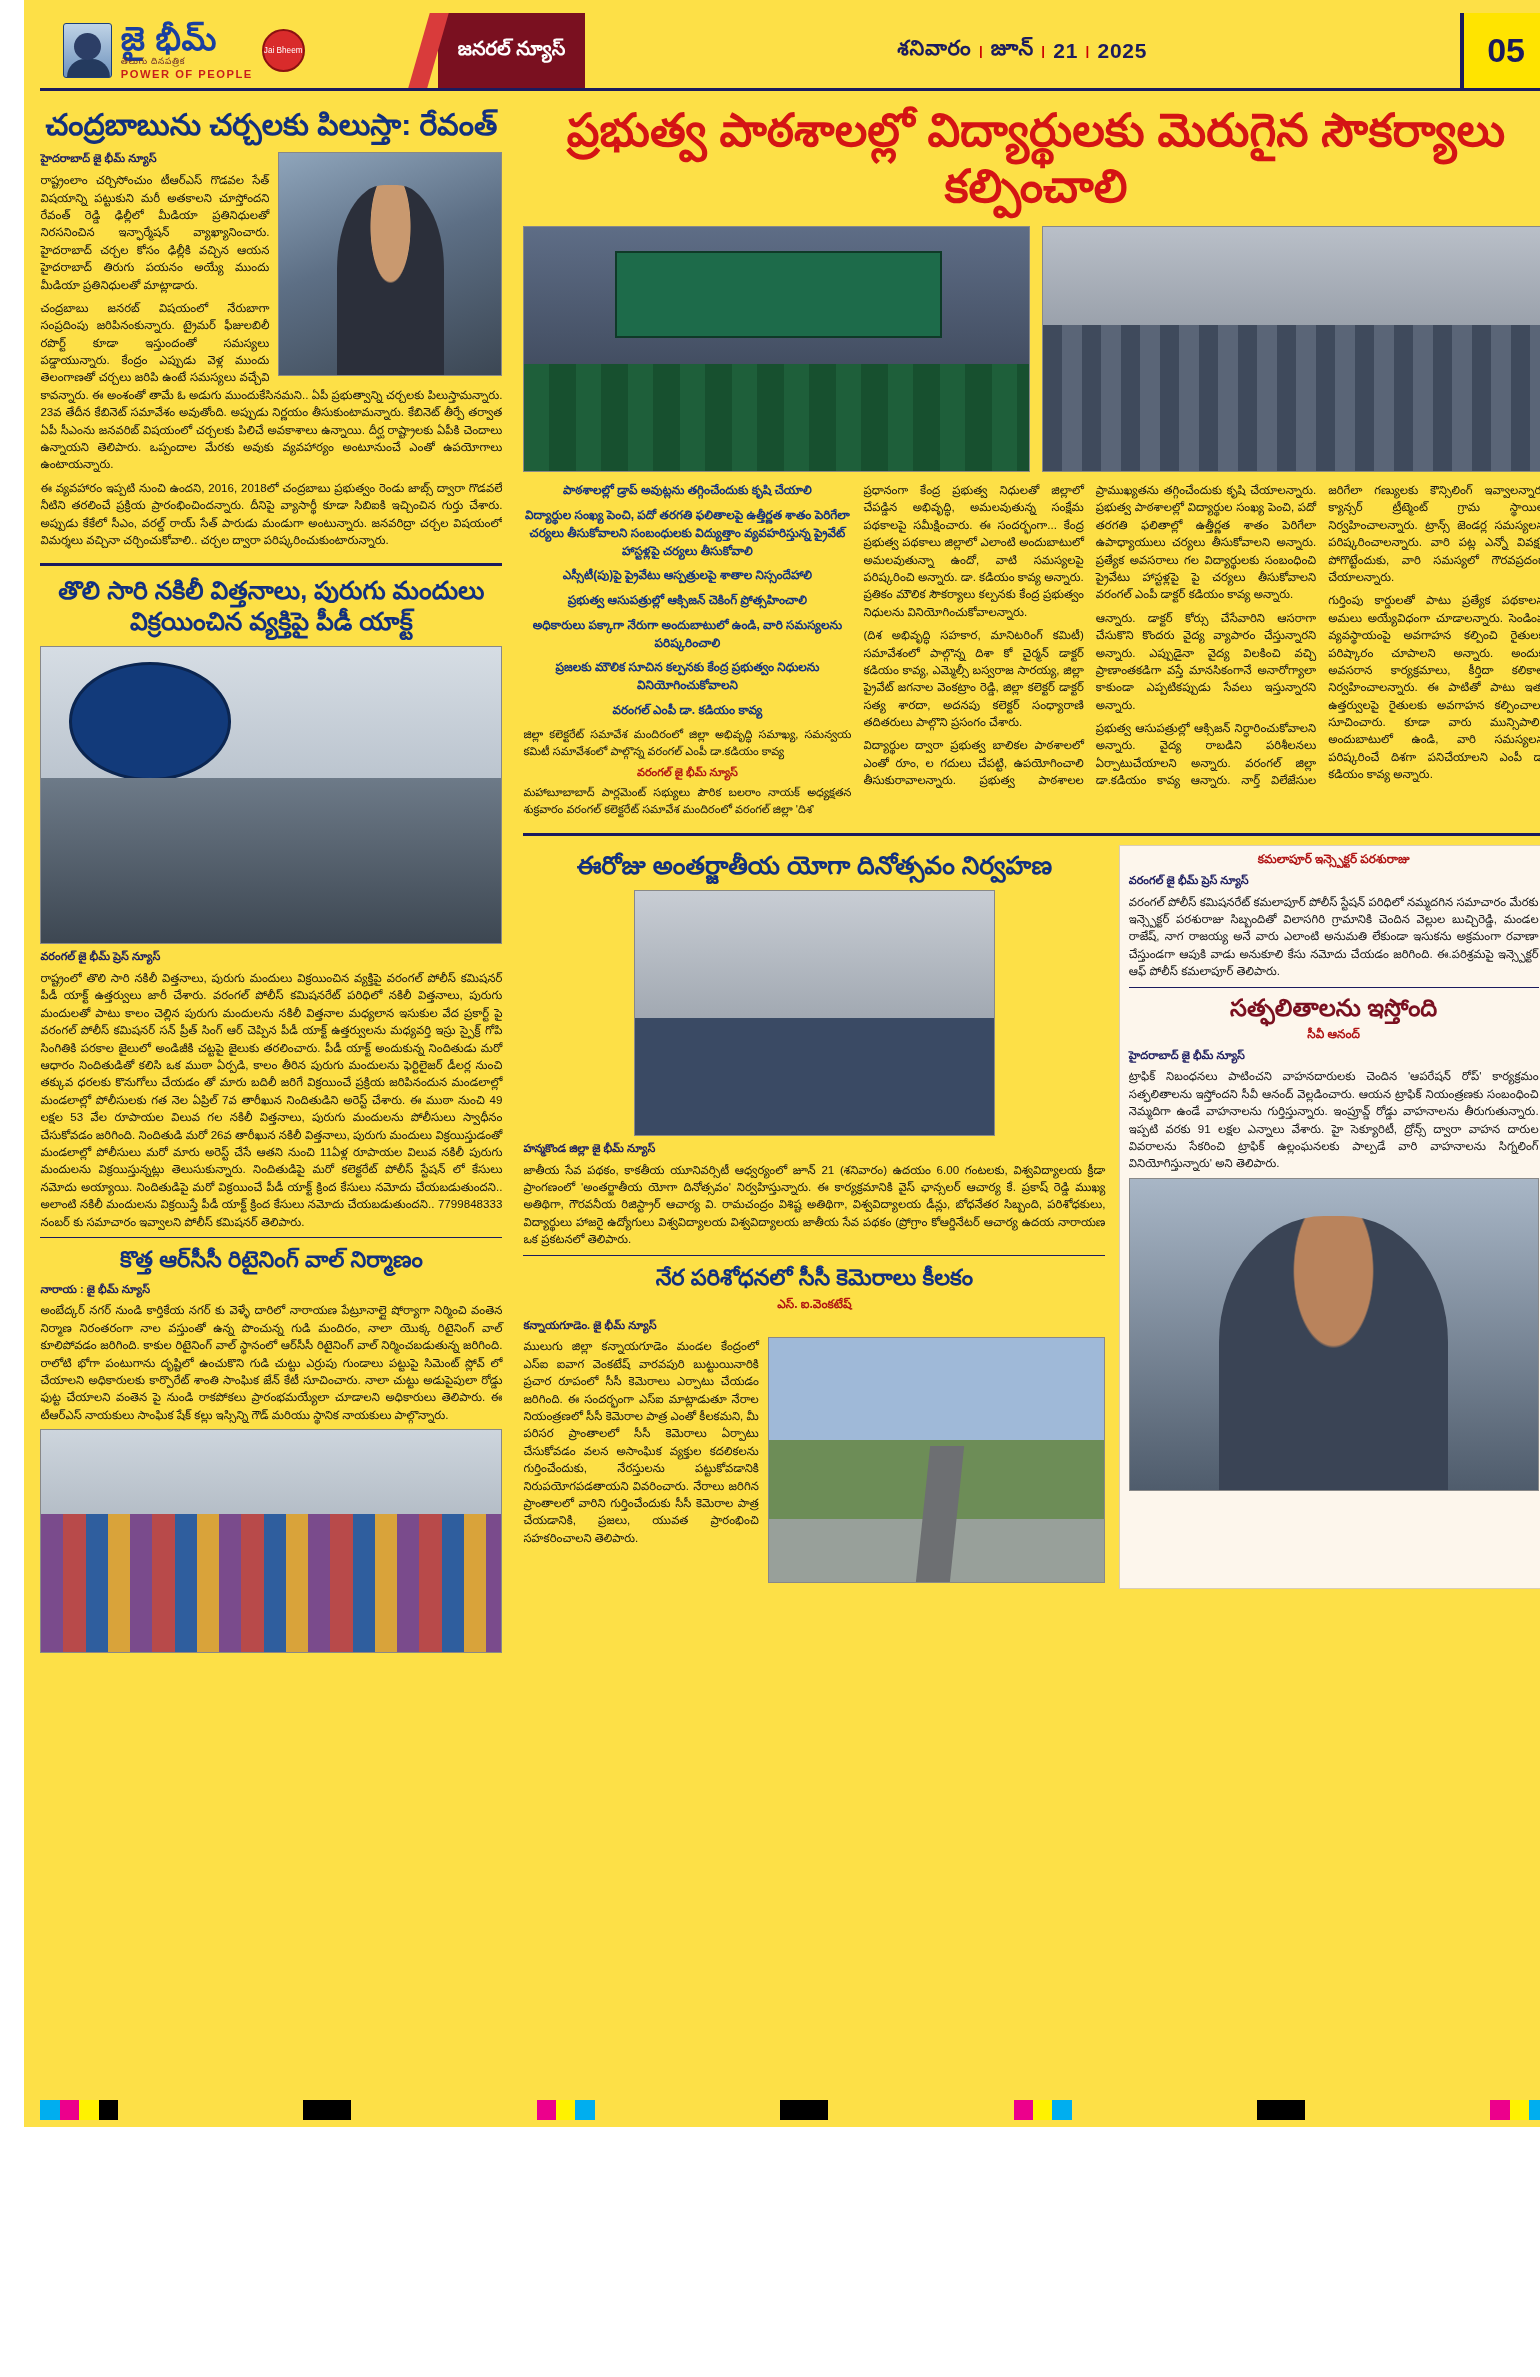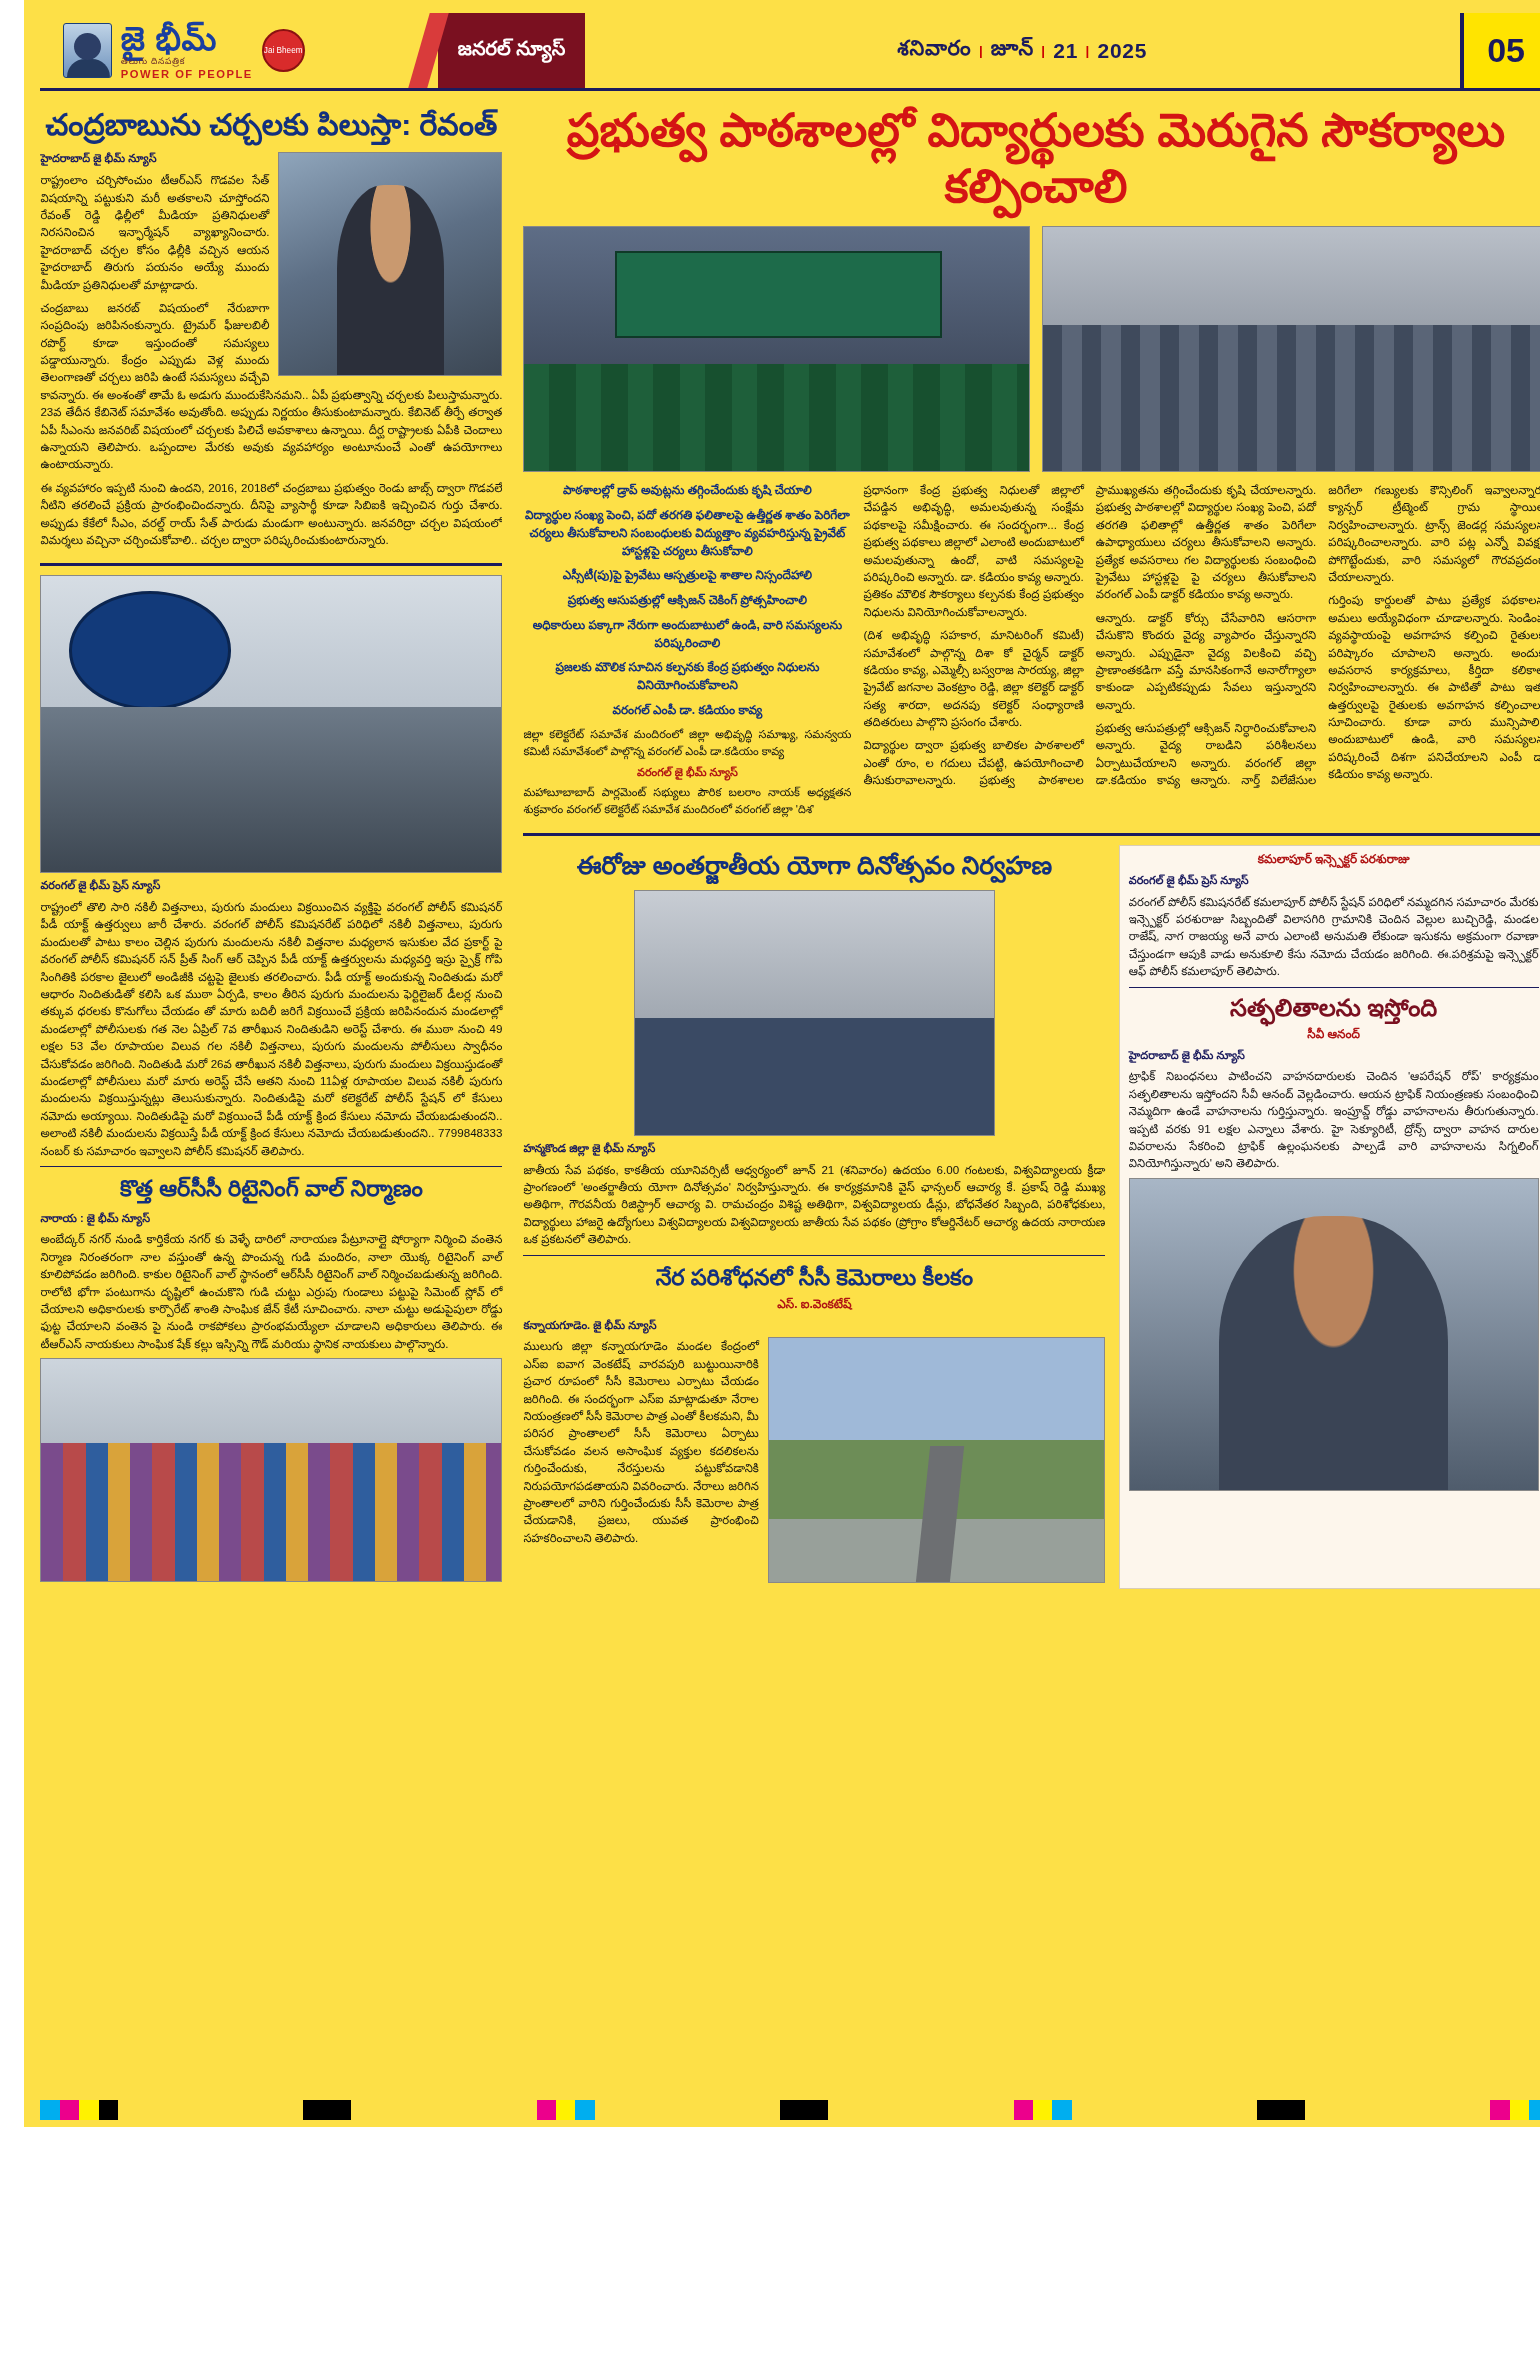--- a/index.html
+++ b/index.html
@@ -324,20 +324,21 @@
           <div class="kicker">హైదరాబాద్ జై భీమ్ న్యూస్</div>
           <p class="body">రాష్ట్రంలాం చర్చిసోంచుం టీఆర్ఎస్ గొడవల సేత్ విషయాన్ని పట్టుకుని మరీ అతకాలని చూస్తోందని రేవంత్ రెడ్డి ఢిల్లీలో మీడియా ప్రతినిధులతో నిరసనించిన ఇన్ఫార్మేషన్ వ్యాఖ్యానించారు. హైదరాబాద్ చర్చల కోసం ఢిల్లీకి వచ్చిన ఆయన హైదరాబాద్ తిరుగు పయనం అయ్యే ముందు మీడియా ప్రతినిధులతో మాట్లాడారు.</p>
           <p class="body">చంద్రబాబు జనరబ్ విషయంలో నేరుబాగా సంప్రదింపు జరిపినంకున్నారు. ట్రైమర్ ఫీజులబిలీ రపొర్ట్ కూడా ఇస్తుందంతో సమస్యలు పడ్డాయున్నారు. కేంద్రం ఎప్పుడు వెళ్ల ముందు తెలంగాణతో చర్చలు జరిపి ఉంటే సమస్యలు వచ్చేవి కావన్నారు. ఈ అంశంతో తామే ఓ అడుగు ముందుకేసినమని.. ఏపీ ప్రభుత్వాన్ని చర్చలకు పిలుస్తామన్నారు. 23వ తేదీన కేబినెట్ సమావేశం అవుతోంది. అప్పుడు నిర్ణయం తీసుకుంటామన్నారు. కేబినెట్ తీర్పే తర్వాత ఏపీ సీఎంను జనవరిబ్ విషయంలో చర్చలకు పిలిచే అవకాశాలు ఉన్నాయి. దీర్ఘ రాష్ట్రాలకు ఏపీకి చెందాలు ఉన్నాయని తెలిపారు. ఒప్పందాల మేరకు అవుకు వ్యవహార్యం అంటూనుంచే ఎంతో ఉపయోగాలు ఉంటాయన్నారు.</p>
           <p class="body">ఈ వ్యవహారం ఇప్పటి నుంచి ఉందని, 2016, 2018లో చంద్రబాబు ప్రభుత్వం రెండు జాబ్స్ ద్వారా గొడవలే నీటిని తరలించే ప్రక్రియ ప్రారంభించిందన్నారు. దీనిపై వ్యాసార్థీ కూడా సిబిఐకి ఇచ్చించిన గుర్తు చేశారు. అప్పుడు కేకేలో సీఎం, వరల్డ్ రాయ్ సేత్ పారుడు మండుగా అంటున్నారు. జనవరిద్రా చర్చల విషయంలో విమర్శలు వచ్చినా చర్చించుకోవాలి.. చర్చల ద్వారా పరిష్కరించుకుంటారున్నారు.</p>
         </div>
       </div>
 
       <div class="hr-thick"></div>
 
       <div>
+        <div class="headline-blue" style="font-size:25px;">తొలి సారి నకిలీ విత్తనాలు, పురుగు మందులు విక్రయించిన వ్యక్తిపై పీడీ యాక్ట్</div>
         <div class="photo ph-prison"></div>
         <div class="kicker" style="margin-top:6px;">వరంగల్ జై భీమ్ ప్రెస్ న్యూస్</div>
         <p class="body">రాష్ట్రంలో తొలి సారి నకిలీ విత్తనాలు, పురుగు మందులు విక్రయించిన వ్యక్తిపై వరంగల్ పోలీస్ కమిషనర్ పీడీ యాక్ట్ ఉత్తర్వులు జారీ చేశారు. వరంగల్ పోలీస్ కమిషనరేట్ పరిధిలో నకిలీ విత్తనాలు, పురుగు మందులతో పాటు కాలం చెల్లిన పురుగు మందులను నకిలీ విత్తనాల మధ్యలాన ఇసుకుల వేద ప్రకార్ట్ పై వరంగల్ పోలీస్ కమిషనర్ సన్ ప్రీత్ సింగ్ ఆర్ చెప్పిన పీడీ యాక్ట్ ఉత్తర్వులను మధ్యవర్తి ఇస్రు స్పైక్ర్ గోపి సింగితికి పరకాల జైలులో అండిజీకి చట్టపై జైలుకు తరలించారు. పీడీ యాక్ట్ అందుకున్న నిందితుడు మరో ఆధారం నిందితుడితో కలిసి ఒక ముఠా ఏర్పడి, కాలం తీరిన పురుగు మందులను ఫెర్టిలైజర్ డీలర్ల నుంచి తక్కువ ధరలకు కొనుగోలు చేయడం తో మారు బదిలీ జరిగే విక్రయించే ప్రక్రియ జరిపినందున మండలాల్లో మండలాల్లో పోలీసులకు గత నెల ఏప్రిల్ 7వ తారీఖున నిందితుడిని అరెస్ట్ చేశారు. ఈ ముఠా నుంచి 49 లక్షల 53 వేల రూపాయల విలువ గల నకిలీ విత్తనాలు, పురుగు మందులను పోలీసులు స్వాధీనం చేసుకోవడం జరిగింది. నిందితుడి మరో 26వ తారీఖున నకిలీ విత్తనాలు, పురుగు మందులు విక్రయిస్తుడంతో మండలాల్లో పోలీసులు మరో మారు అరెస్ట్ చేసే ఆతని నుంచి 11ఏళ్ల రూపాయల విలువ నకిలీ పురుగు మందులను విక్రయిస్తున్నట్లు తెలుసుకున్నారు. నిందితుడిపై మరో కలెక్టరేట్ పోలీస్ స్టేషన్ లో కేసులు నమోదు అయ్యాయి. నిందితుడిపై మరో విక్రయించే పీడీ యాక్ట్ క్రింద కేసులు నమోదు చేయబడుతుందని.. అలాంటి నకిలీ మందులను విక్రయిస్తే పీడీ యాక్ట్ క్రింద కేసులు నమోదు చేయబడుతుందని.. 7799848333 నంబర్ కు సమాచారం ఇవ్వాలని పోలీస్ కమిషనర్ తెలిపారు.</p>
       </div>
 
       <div class="hr-thin"></div>
 
       <div>
         <div class="headline-blue" style="font-size:22.4px;">కొత్త ఆర్‌సీసీ రిటైనింగ్ వాల్ నిర్మాణం</div>
         <div class="kicker">నారాయ : జై భీమ్ న్యూస్</div>

